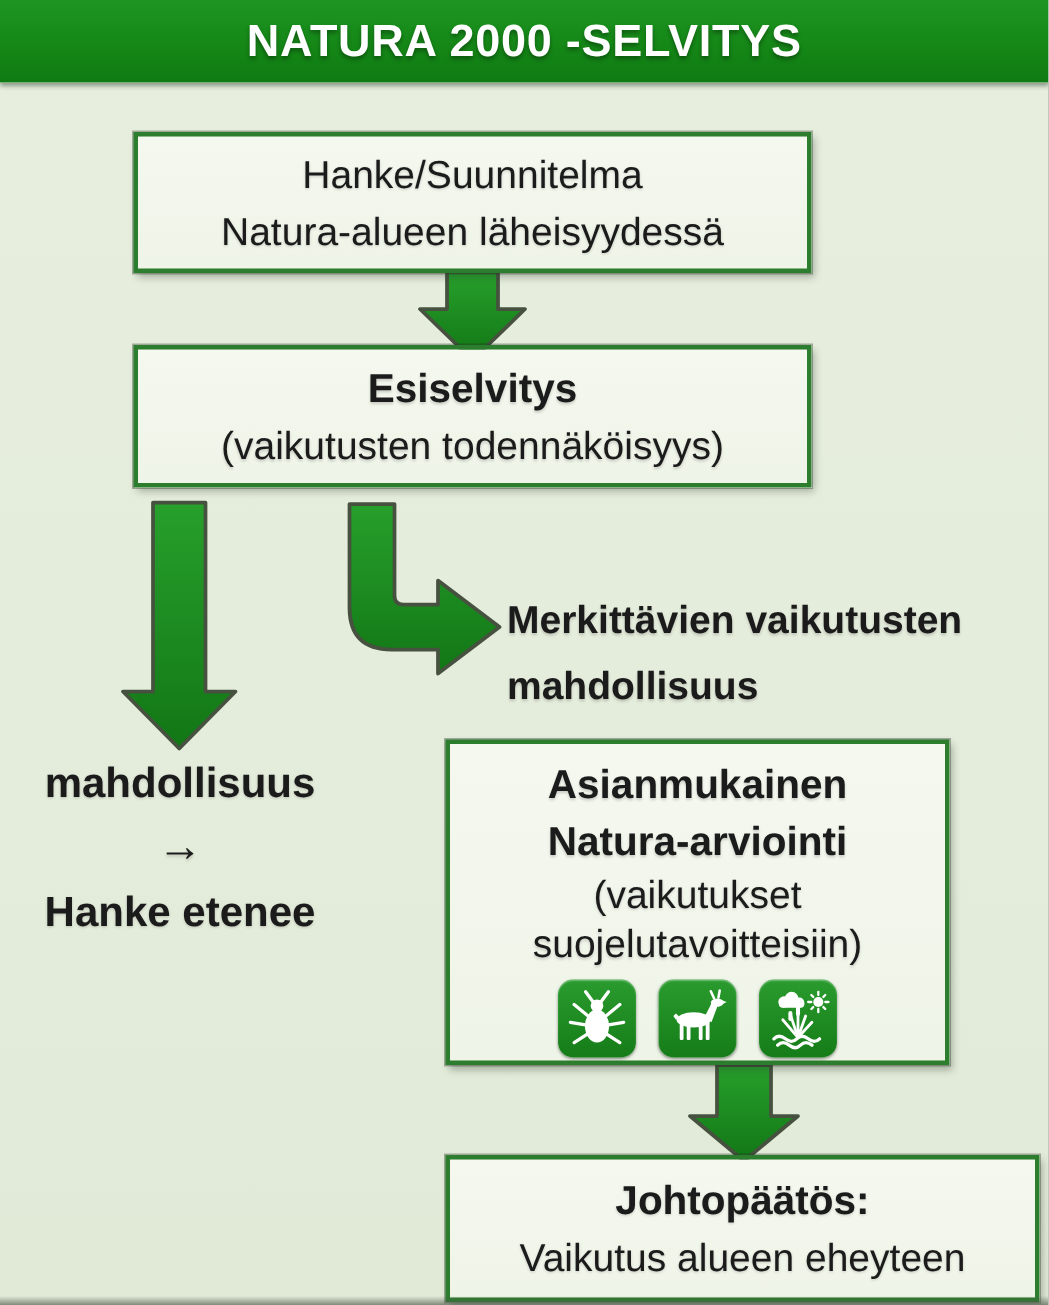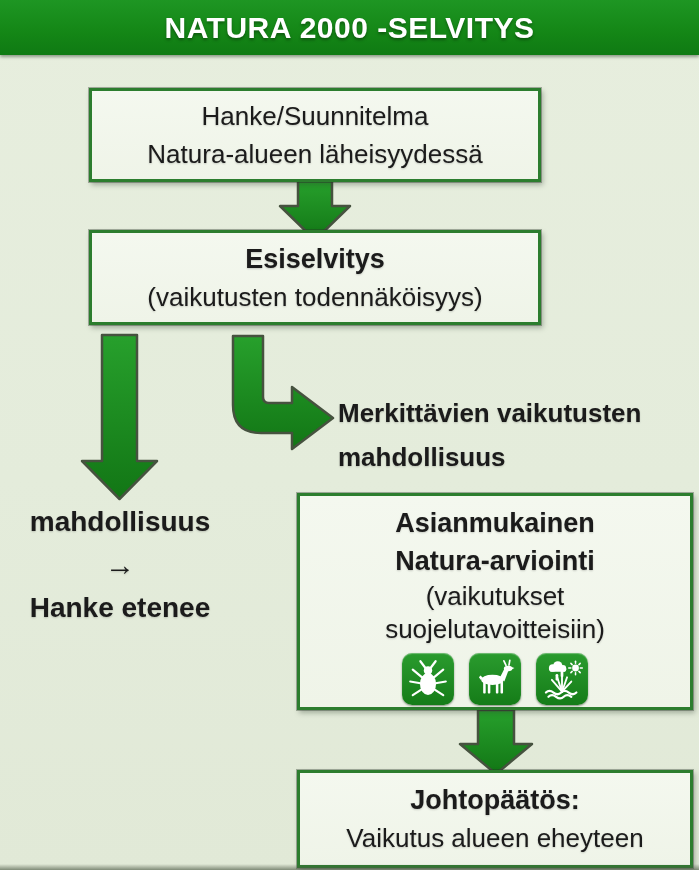--- a/index.html
+++ b/index.html
@@ -32,21 +32,21 @@
     border:3px solid #2c7d2e;
     box-shadow:0 0 0 1px rgba(35,50,35,.35), 2px 3px 5px rgba(45,60,45,.35);
     display:flex;flex-direction:column;align-items:center;justify-content:center;
     text-align:center;color:#1b1b1b;
   }
   .fbox .ln{font-size:26px;line-height:38px;text-shadow:0 1px 2px rgba(0,0,0,.18);}
   .fbox .ln.b{font-weight:bold;font-size:27px;}
   .fbox .ln.s{line-height:33px;}
   #box1{left:89px;top:88px;width:452px;height:94px;}
   #box2{left:89px;top:230px;width:452px;height:95px;}
-  #box3{left:297px;top:493px;width:396px;height:217px;justify-content:flex-start;padding-top:8px;}
+  #box3{left:297px;top:493px;width:336px;height:217px;justify-content:flex-start;padding-top:8px;}
   #box4{left:297px;top:770px;width:396px;height:98px;}
   
   .branch-label{position:absolute;color:#1b1b1b;font-weight:bold;text-shadow:0 1px 2px rgba(0,0,0,.18);}
   #right-branch-label{left:338px;top:391px;font-size:26px;line-height:44px;white-space:nowrap;}
   #left-branch-label{left:10px;top:500px;width:220px;text-align:center;font-size:28px;line-height:43px;}
   #left-branch-label .arrow-glyph{font-size:30px;font-weight:bold;}
   
   .icon-row{display:flex;gap:15px;margin-top:7px;}
   .icon-tile{
     width:52px;height:52px;border-radius:10px;

